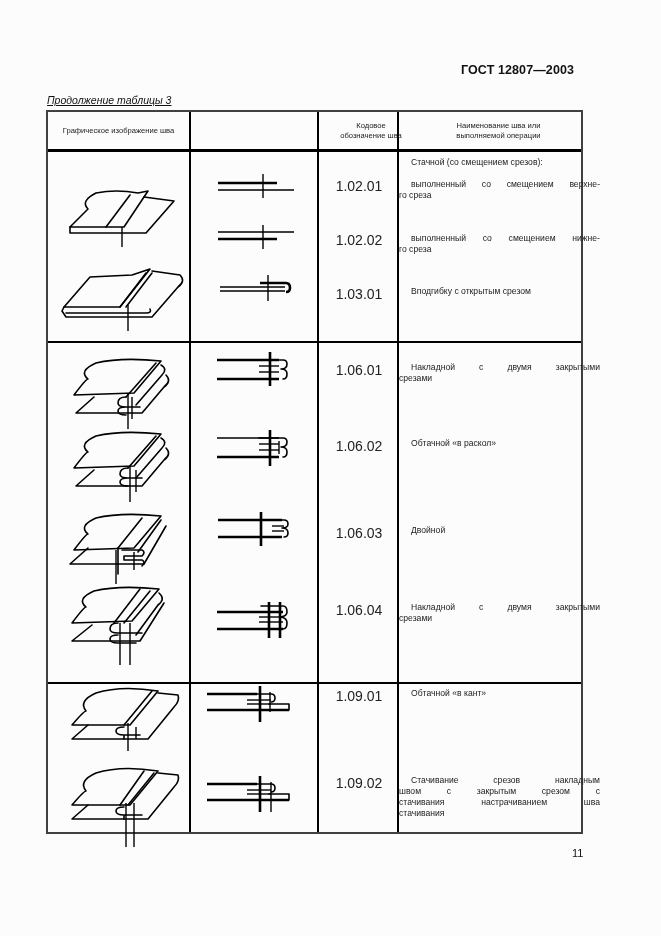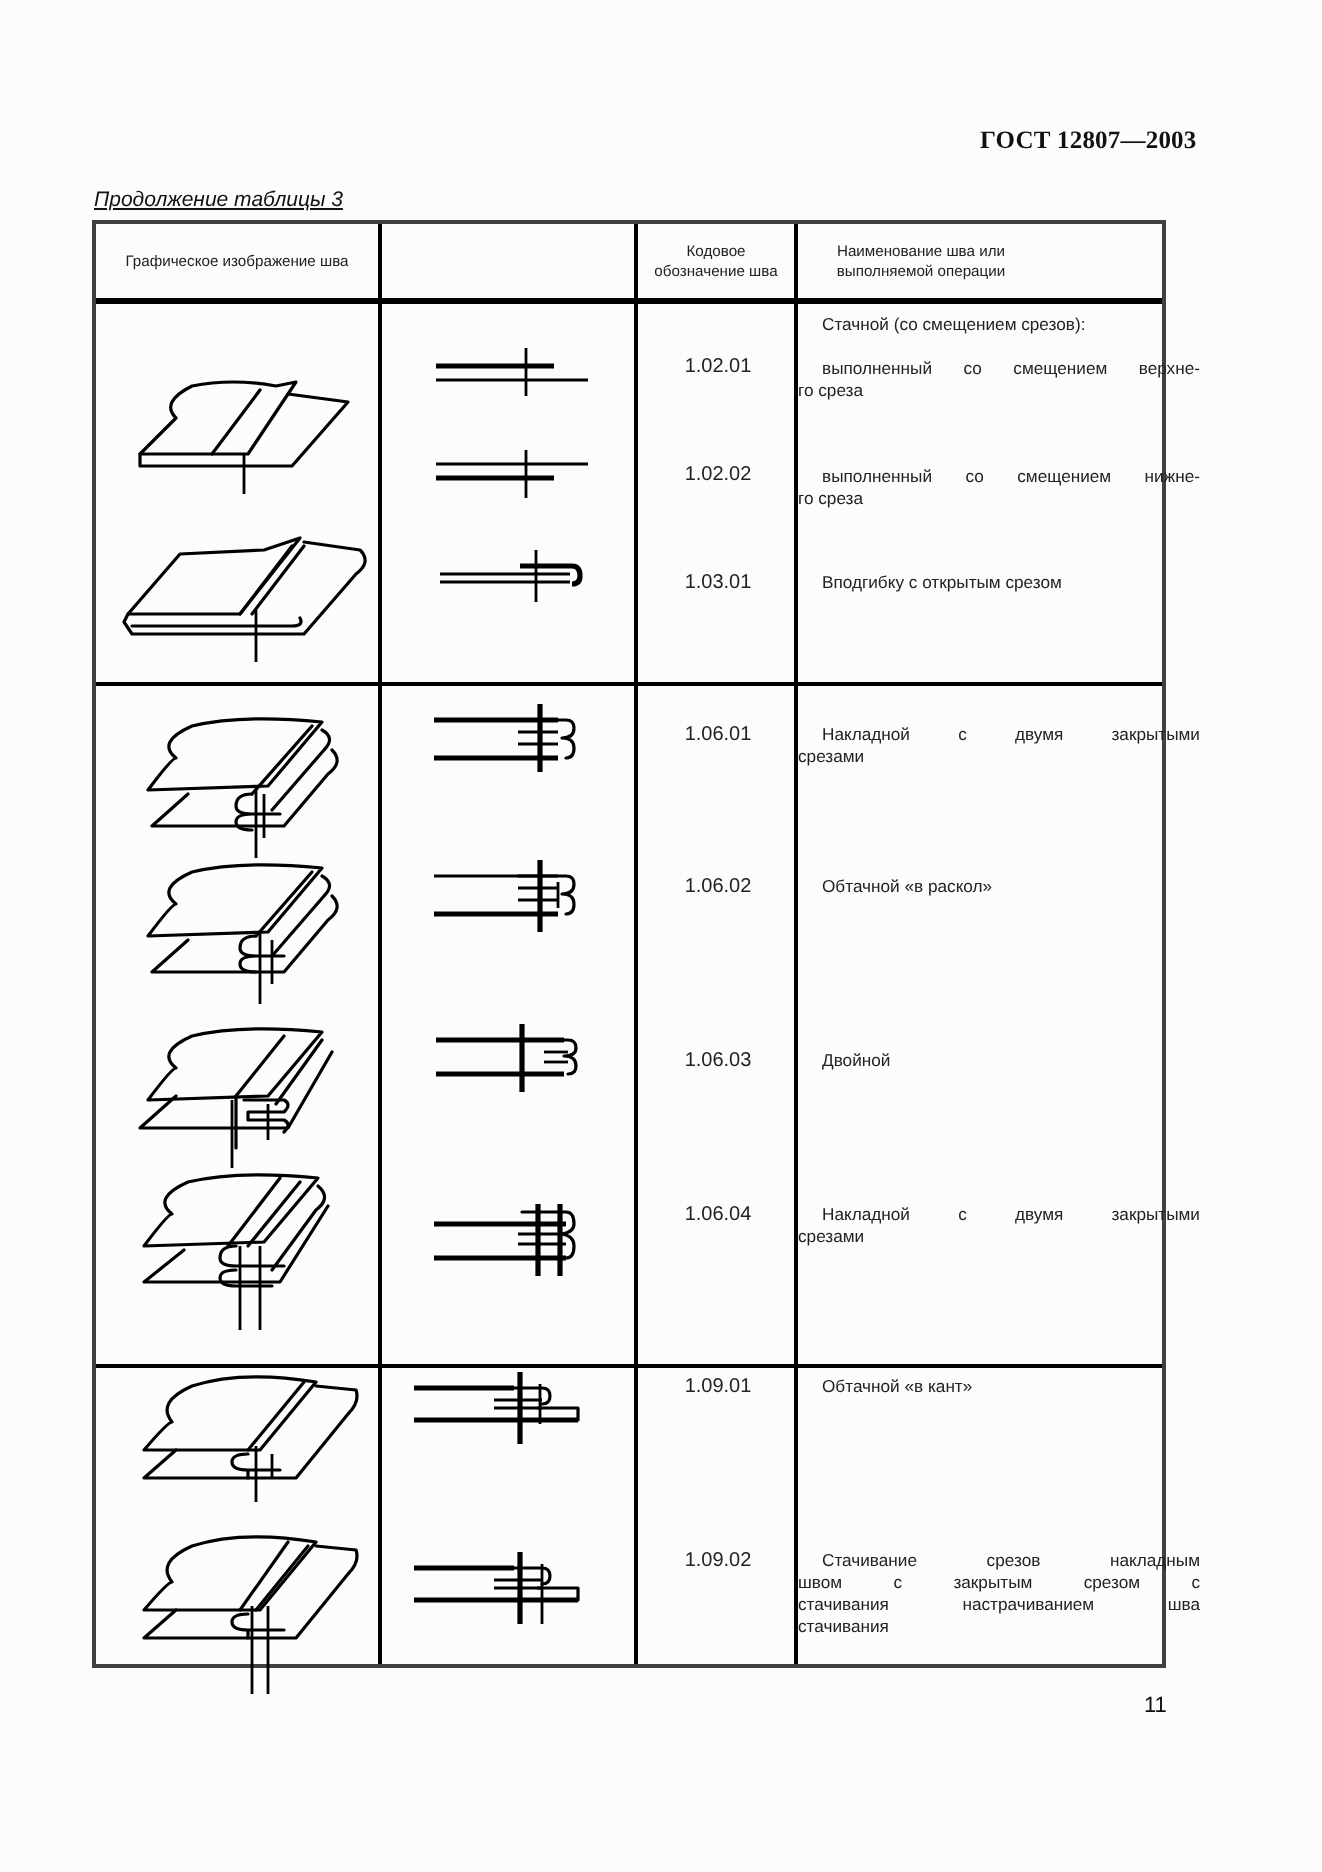--- a/index.html
+++ b/index.html
@@ -1,29 +1,29 @@
 <!DOCTYPE html>
 <html><head>
 <meta charset="utf-8">
 <style>
   html, body { margin: 0; padding: 0; background: #fcfcfc; }
   body { width: 661px; height: 936px; position: relative; overflow: hidden;
          font-family: "Liberation Sans", sans-serif; color: #111; }
-  .std-code { position: absolute; left: 490px; top: 63px; font-size: 12.5px; font-weight: bold; letter-spacing: 0.1px; font-family: Liberation Serif, serif; }
+  .std-code { position: absolute; left: 461px; top: 63px; font-size: 12.5px; font-weight: bold; letter-spacing: 0.1px; }
   .caption { position: absolute; left: 47px; top: 94px; font-size: 10.5px; font-style: italic; text-decoration: underline; }
   .page-num { position: absolute; left: 572px; top: 847px; font-size: 11px; }
 
   .tbl { position: absolute; left: 46px; top: 110px; width: 537px; height: 724px;
          border: 2px solid #404040; box-sizing: border-box; }
   .vline { position: absolute; top: 0; bottom: 0; width: 2px; background: #000; }
   .hline { position: absolute; left: 0; right: 0; background: #000; }
   .hdr { position: absolute; top: 0; height: 38px; display: flex; align-items: center; justify-content: center;
          text-align: center; font-size: 7.6px; line-height: 10px; color: #222; }
 
-  .code { position: absolute; left: 272px; width: 78px; text-align: center; font-size: 10px; color: #222; }
+  .code { position: absolute; left: 272px; width: 78px; text-align: center; font-size: 14px; color: #222; }
   .name { position: absolute; left: 351px; width: 201px; font-size: 8.6px; line-height: 10.5px; color: #222;
           text-align: justify; text-align-last: auto; }
   .name .ind { display: inline-block; width: 12px; }
   .name.just-last { text-align-last: justify; }
 
   svg { position: absolute; overflow: visible; }
   svg .s { stroke: #000; fill: none; stroke-width: 1.6; stroke-linejoin: round; stroke-linecap: round; }
   svg .t { stroke: #000; fill: none; stroke-width: 2.6; }
   svg .n { stroke: #000; fill: none; stroke-width: 1.4; }
 </style>
@@ -33,22 +33,22 @@
 <div class="std-code">ГОСТ 12807—2003</div>
 <div class="caption">Продолжение таблицы 3</div>
 
 <div class="tbl">
 
   <div class="vline" style="left:141px"></div>
   <div class="vline" style="left:269px"></div>
   <div class="vline" style="left:349px"></div>
 
   <div class="hdr" style="left:0;width:141px">Графическое изображение шва</div>
-  <div class="hdr" style="left:271px;width:78px;padding:0 4px;box-sizing:border-box">Кодовое обозначение шва</div>
-  <div class="hdr" style="left:332px;width:161px;padding:0 20px;box-sizing:border-box">Наименование шва или выполняемой операции</div>
+  <div class="hdr" style="left:284px;width:78px;padding:0 4px;box-sizing:border-box">Кодовое обозначение шва</div>
+  <div class="hdr" style="left:370px;width:161px;padding:0 20px;box-sizing:border-box">Наименование шва или выполняемой операции</div>
   <div class="hline" style="top:37px;height:3px"></div>
   <div class="hline" style="top:229px;height:2px"></div>
   <div class="hline" style="top:570px;height:1.5px"></div>
 
   <div class="name" style="top:45px"><span class="ind"></span><span>Стачной (со смещением срезов):</span></div>
 
   <div class="code" style="top:66px">1.02.01</div>
   <div class="name just-last" style="top:67px"><span class="ind"></span><span>выполненный со смещением верхне-</span></div>
   <div class="name" style="top:78px">го среза</div>
 

